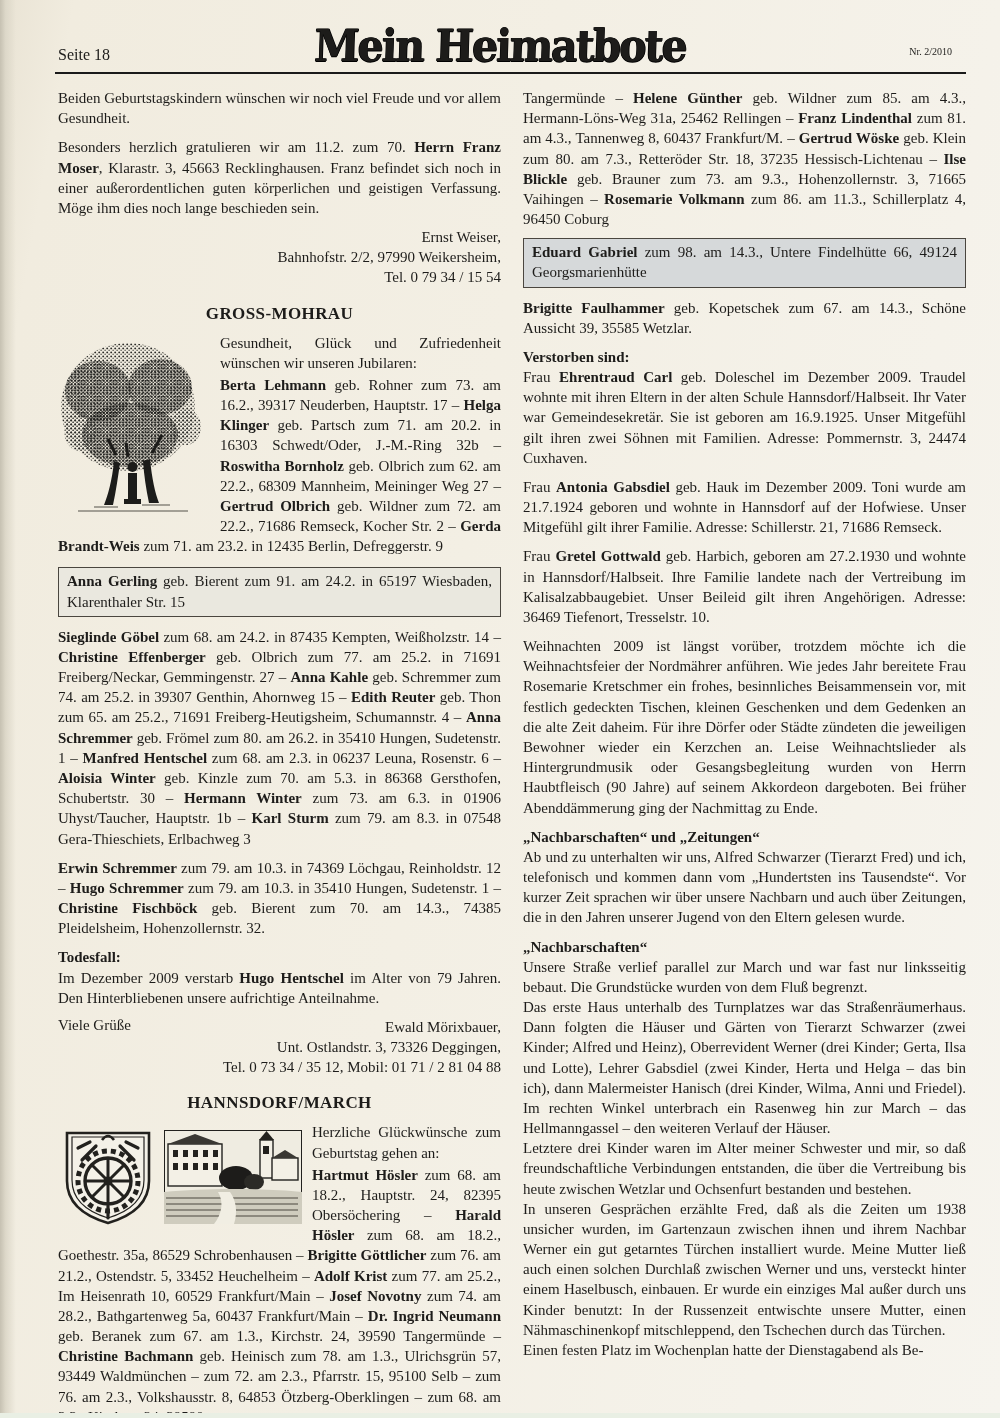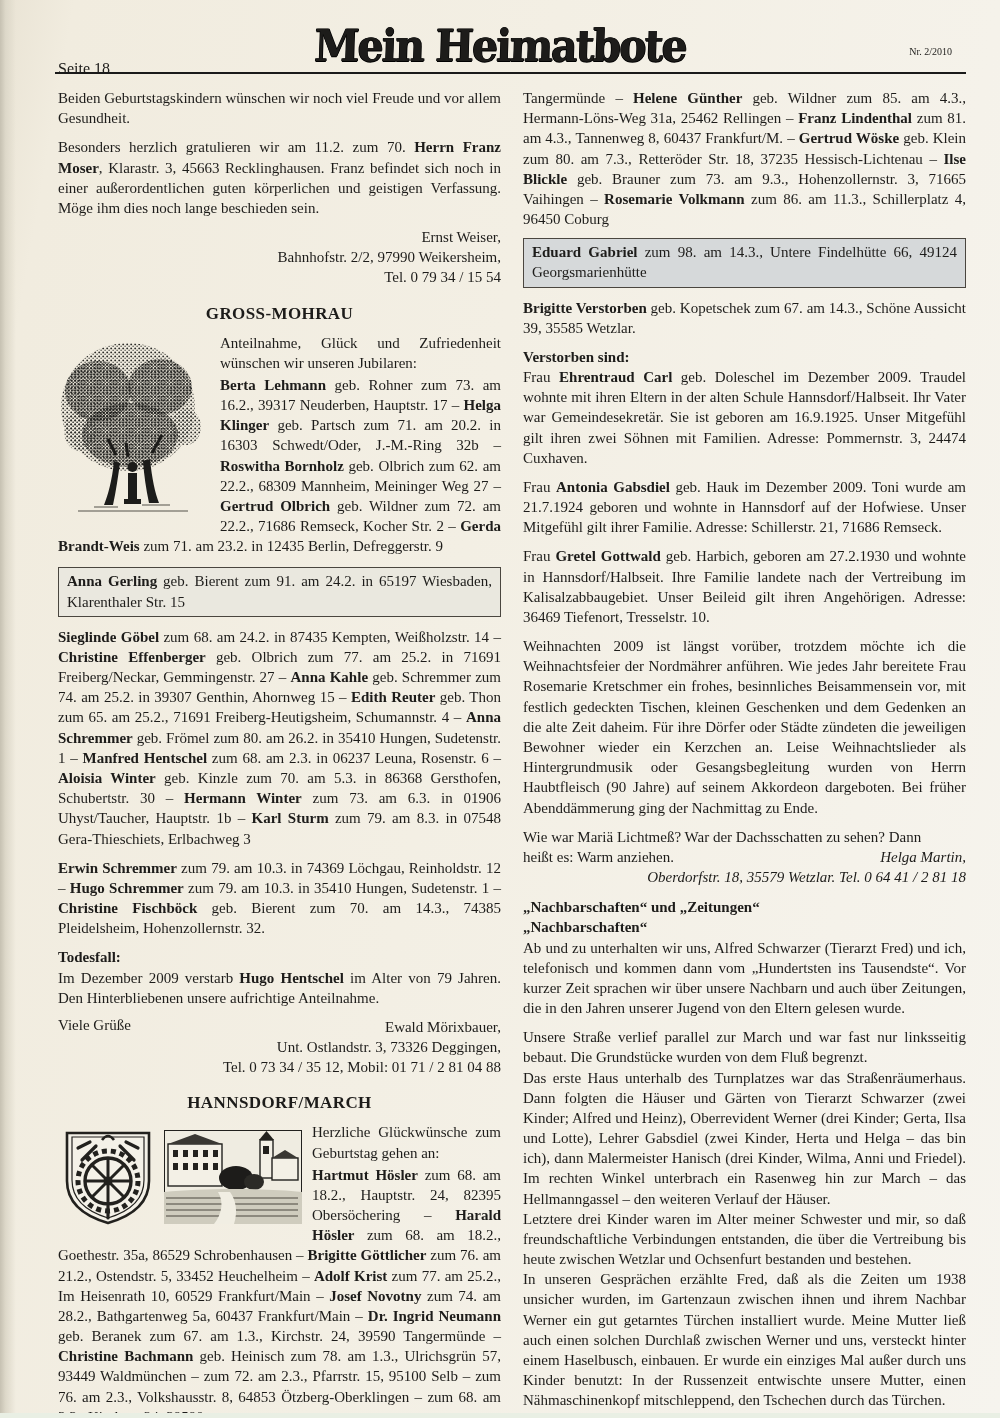--- a/index.html
+++ b/index.html
@@ -4,21 +4,21 @@
 <style>
   html,body{margin:0;padding:0;}
   body{width:1000px;height:1418px;font-family:"Liberation Serif","DejaVu Serif",serif;}
   .page{position:relative;width:1000px;height:1418px;overflow:hidden;color:#1d1c1a;
         background:linear-gradient(100deg,#e9e3d4 0%,#f1ecdf 6%,#f3efe4 45%,#f5f2ea 80%,#f6f4ee 100%);}
   .edge-left{position:absolute;left:0;top:0;bottom:0;width:16px;
         background:linear-gradient(to right,#c6c1b2,#ddd8c9 35%,rgba(221,216,201,0) 100%);}
   .edge-bottom{position:absolute;left:0;right:0;bottom:0;height:5px;background:#e9efe4;}
 
   .header{position:absolute;top:0;left:0;right:0;height:90px;}
-  .page-label{position:absolute;left:58px;top:60px;font-size:16px;}
+  .page-label{position:absolute;left:58px;top:46px;font-size:16px;}
   .issue-label{position:absolute;right:48px;top:46px;font-size:10px;}
   .masthead{position:absolute;left:0;right:0;top:22px;text-align:center;
         font-family:"DejaVu Serif",serif;font-weight:bold;font-size:41px;letter-spacing:-2px;
         transform:scaleY(1.08) skewX(-2deg);
         text-shadow:0.6px 0 #000,-0.6px 0 #000,0 0.4px #000;}
   .rule{position:absolute;top:72px;left:55px;right:34px;border-top:2.2px solid #1a1a1a;}
 
   .cols{position:absolute;top:88px;left:58px;width:908px;display:flex;gap:22px;}
   .col{width:443px;}
 
@@ -101,21 +101,21 @@
             <ellipse cx="128" cy="92" rx="15" ry="18" fill="url(#stip1)"></ellipse>
             <path d="M56,126 C54,146 50,160 46,170 L55,170 C58,156 60,142 62,128 Z" fill="#1c1c1a"></path>
             <path d="M92,124 C94,144 97,158 101,168 L91,168 C88,154 86,140 85,126 Z" fill="#1c1c1a"></path>
             <path d="M58,120 L50,104 M94,118 L104,100 M70,122 L68,108" stroke="#1c1c1a" stroke-width="3" fill="none"></path>
             <rect x="70" y="138" width="9" height="28" fill="#1c1c1a"></rect>
             <rect x="66" y="164" width="17" height="5" fill="#1c1c1a"></rect>
             <circle cx="74.5" cy="132" r="5" fill="#1c1c1a"></circle>
             <path d="M36,172 h24 M84,170 h28 M20,176 h110" stroke="#55524a" stroke-width="1.2"></path>
           </svg>
         </div>
-        <p class="para tight">Anteilnahme, Glück und Zufriedenheit wünschen wir unseren Jubilaren:</p>
+        <p class="para tight">Gesundheit, Glück und Zufriedenheit wünschen wir unseren Jubilaren:</p>
         <p class="para"><span class="b ">Berta Lehmann</span> geb. Rohner zum 73. am 16.2., 39317 Neuderben, Hauptstr. 17 – <span class="b ">Helga Klinger</span> geb. Partsch zum 71. am 20.2. in 16303 Schwedt/Oder, J.-M.-Ring 32b – <span class="b ">Roswitha Bornholz</span> geb. Olbrich zum 62. am 22.2., 68309 Mannheim, Meininger Weg 27 – <span class="b ">Gertrud Olbrich</span> geb. Wildner zum 72. am 22.2., 71686 Remseck, Kocher Str. 2 – <span class="b ">Gerda Brandt-Weis</span> zum 71. am 23.2. in 12435 Berlin, Defreggerstr. 9</p>
       </div>
 
       <div class="boxed box-gerling"><span class="b ">Anna Gerling</span> geb. Bierent zum 91. am 24.2. in 65197 Wiesbaden, Klarenthaler Str. 15</div>
 
       <p class="para"><span class="b ">Sieglinde Göbel</span> zum 68. am 24.2. in 87435 Kempten, Weißholzstr. 14 – <span class="b ">Christine Effenberger</span> geb. Olbrich zum 77. am 25.2. in 71691 Freiberg/Neckar, Gemmingenstr. 27 – <span class="b ">Anna Kahle</span> geb. Schremmer zum 74. am 25.2. in 39307 Genthin, Ahornweg 15 – <span class="b ">Edith Reuter</span> geb. Thon zum 65. am 25.2., 71691 Freiberg-Heutigsheim, Schumannstr. 4 – <span class="b ">Anna Schremmer</span> geb. Frömel zum 80. am 26.2. in 35410 Hungen, Sudetenstr. 1 – <span class="b ">Manfred Hentschel</span> zum 68. am 2.3. in 06237 Leuna, Rosenstr. 6 – <span class="b ">Aloisia Winter</span> geb. Kinzle zum 70. am 5.3. in 86368 Gersthofen, Schubertstr. 30 – <span class="b ">Hermann Winter</span> zum 73. am 6.3. in 01906 Uhyst/Taucher, Hauptstr. 1b – <span class="b ">Karl Sturm</span> zum 79. am 8.3. in 07548 Gera-Thieschiets, Erlbachweg 3</p>
 
 
       <p class="para"><span class="b ">Erwin Schremmer</span> zum 79. am 10.3. in 74369 Löchgau, Reinholdstr. 12 – <span class="b ">Hugo Schremmer</span> zum 79. am 10.3. in 35410 Hungen, Sudetenstr. 1 – <span class="b ">Christine Fischböck</span> geb. Bierent zum 70. am 14.3., 74385 Pleidelsheim, Hohenzollernstr. 32.</p>
 
@@ -187,42 +187,34 @@
         <p class="para tight">Herzliche Glückwünsche zum Geburtstag gehen an:</p>
         <p class="para"><span class="b ">Hartmut Hösler</span> zum 68. am 18.2., Hauptstr. 24, 82395 Obersöchering – <span class="b ">Harald Hösler</span> zum 68. am 18.2., Goethestr. 35a, 86529 Schrobenhausen – <span class="b ">Brigitte Göttlicher</span> zum 76. am 21.2., Ostendstr. 5, 33452 Heuchelheim – <span class="b ">Adolf Krist</span> zum 77. am 25.2., Im Heisenrath 10, 60529 Frankfurt/Main – <span class="b ">Josef Novotny</span> zum 74. am 28.2., Bathgartenweg 5a, 60437 Frankfurt/Main – <span class="b ">Dr. Ingrid Neumann</span> geb. Beranek zum 67. am 1.3., Kirchstr. 24, 39590 Tangermünde – <span class="b ">Christine Bachmann</span> geb. Heinisch zum 78. am 1.3., Ulrichsgrün 57, 93449 Waldmünchen –  zum 72. am 2.3., Pfarrstr. 15, 95100 Selb –  zum 76. am 2.3., Volkshausstr. 8, 64853 Ötzberg-Oberklingen –  zum 68. am 3.3., Kirchstr. 24, 39590</p>
       </div>
     </div>
 
     <div class="col">
       <p class="para">Tangermünde – <span class="b ">Helene Günther</span> geb. Wildner zum 85. am 4.3., Hermann-Löns-Weg 31a, 25462 Rellingen – <span class="b ">Franz Lindenthal</span> zum 81. am 4.3., Tannenweg 8, 60437 Frankfurt/M. – <span class="b ">Gertrud Wöske</span> geb. Klein zum 80. am 7.3., Retteröder Str. 18, 37235 Hessisch-Lichtenau – <span class="b ">Ilse Blickle</span> geb. Brauner zum 73. am 9.3., Hohenzollernstr. 3, 71665 Vaihingen – <span class="b ">Rosemarie Volkmann</span> zum 86. am 11.3., Schillerplatz 4, 96450 Coburg</p>
 
       <div class="boxed box-gabriel"><span class="b ">Eduard Gabriel</span> zum 98. am 14.3., Untere Findelhütte 66, 49124 Georgsmarienhütte</div>
 
-      <p class="para"><span class="b ">Brigitte Verstorben</span> geb. Kopetschek zum 67. am 14.3., Schöne Aussicht 39, 35585 Wetzlar.</p>
+      <p class="para"><span class="b ">Brigitte Faulhammer</span> geb. Kopetschek zum 67. am 14.3., Schöne Aussicht 39, 35585 Wetzlar.</p>
 
       <p class="para bold-head">Verstorben sind:</p>
       <p class="para after-head">Frau <span class="b ">Ehrentraud Carl</span> geb. Doleschel im Dezember 2009. Traudel wohnte mit ihren Eltern in der alten Schule Hannsdorf/Halbseit. Ihr Vater war Gemeindesekretär. Sie ist geboren am 16.9.1925. Unser Mitgefühl gilt ihren zwei Söhnen mit Familien. Adresse: Pommernstr. 3, 24474 Cuxhaven.</p>
       <p class="para">Frau <span class="b ">Antonia Gabsdiel</span> geb. Hauk im Dezember 2009. Toni wurde am 21.7.1924 geboren und wohnte in Hannsdorf auf der Hofwiese. Unser Mitgefühl gilt ihrer Familie. Adresse: Schillerstr. 21, 71686 Remseck.</p>
       <p class="para">Frau <span class="b ">Gretel Gottwald</span> geb. Harbich, geboren am 27.2.1930 und wohnte in Hannsdorf/Halbseit. Ihre Familie landete nach der Vertreibung im Kalisalzabbaugebiet. Unser Beileid gilt ihren Angehörigen. Adresse: 36469 Tiefenort, Tresselstr. 10.</p>
 
       <p class="para">Weihnachten 2009 ist längst vorüber, trotzdem möchte ich die Weihnachtsfeier der Nordmährer anführen. Wie jedes Jahr bereitete Frau Rosemarie Kretschmer ein frohes, besinnliches Beisammensein vor, mit festlich gedeckten Tischen, kleinen Geschenken und dem Gedenken an die alte Zeit daheim. Für ihre Dörfer oder Städte zündeten die jeweiligen Bewohner wieder ein Kerzchen an. Leise Weihnachtslieder als Hintergrundmusik oder Gesangsbegleitung wurden von Herrn Haubtfleisch (90 Jahre) auf seinem Akkordeon dargeboten. Bei früher Abenddämmerung ging der Nachmittag zu Ende.</p>
 
-      <div class="lichtmess">
-        <div class="jline">Wie war Mariä Lichtmeß? War der Dachsschatten zu sehen? Dann</div>
-        <div class="row">
-          <span>heißt es: Warm anziehen.</span>
-          <span class="i">Helga Martin,</span>
-        </div>
-        <div class="right i">Oberdorfstr. 18, 35579 Wetzlar. Tel. 0 64 41 / 2 81 18</div>
-      </div>
 
       <p class="para bold-head">„Nachbarschaften“ und „Zeitungen“</p>
+      <p class="para after-head">Ab und zu unterhalten wir uns, Alfred Schwarzer (Tierarzt Fred) und ich, telefonisch und kommen dann vom „Hundertsten ins Tausendste“. Vor kurzer Zeit sprachen wir über unsere Nachbarn und auch über Zeitungen, die in den Jahren unserer Jugend von den Eltern gelesen wurde.</p>
+
       <p class="para bold-head">„Nachbarschaften“</p>
-
-      <p class="para after-head">Ab und zu unterhalten wir uns, Alfred Schwarzer (Tierarzt Fred) und ich, telefonisch und kommen dann vom „Hundertsten ins Tausendste“. Vor kurzer Zeit sprachen wir über unsere Nachbarn und auch über Zeitungen, die in den Jahren unserer Jugend von den Eltern gelesen wurde.</p>
       <p class="para after-head nogap">Unsere Straße verlief parallel zur March und war fast nur linksseitig bebaut. Die Grundstücke wurden von dem Fluß begrenzt.</p>
       <p class="para nogap">Das erste Haus unterhalb des Turnplatzes war das Straßenräumerhaus. Dann folgten die Häuser und Gärten von Tierarzt Schwarzer (zwei Kinder; Alfred und Heinz), Oberrevident Werner (drei Kinder; Gerta, Ilsa und Lotte), Lehrer Gabsdiel (zwei Kinder, Herta und Helga – das bin ich), dann Malermeister Hanisch (drei Kinder, Wilma, Anni und Friedel). Im rechten Winkel unterbrach ein Rasenweg hin zur March – das Hellmanngassel – den weiteren Verlauf der Häuser.</p>
       <p class="para nogap">Letztere drei Kinder waren im Alter meiner Schwester und mir, so daß freundschaftliche Verbindungen entstanden, die über die Vertreibung bis heute zwischen Wetzlar und Ochsenfurt bestanden und bestehen.</p>
       <p class="para nogap">In unseren Gesprächen erzählte Fred, daß als die Zeiten um 1938 unsicher wurden, im Gartenzaun zwischen ihnen und ihrem Nachbar Werner ein gut getarntes Türchen installiert wurde. Meine Mutter ließ auch einen solchen Durchlaß zwischen Werner und uns, versteckt hinter einem Haselbusch, einbauen. Er wurde ein einziges Mal außer durch uns Kinder benutzt: In der Russenzeit entwischte unsere Mutter, einen Nähmaschinenkopf mitschleppend, den Tschechen durch das Türchen.</p>
       <p class="para nogap">Einen festen Platz im Wochenplan hatte der Dienstagabend als Be-</p>
     </div>
   </div>
 
   <div class="edge-bottom"></div>
 </div>

